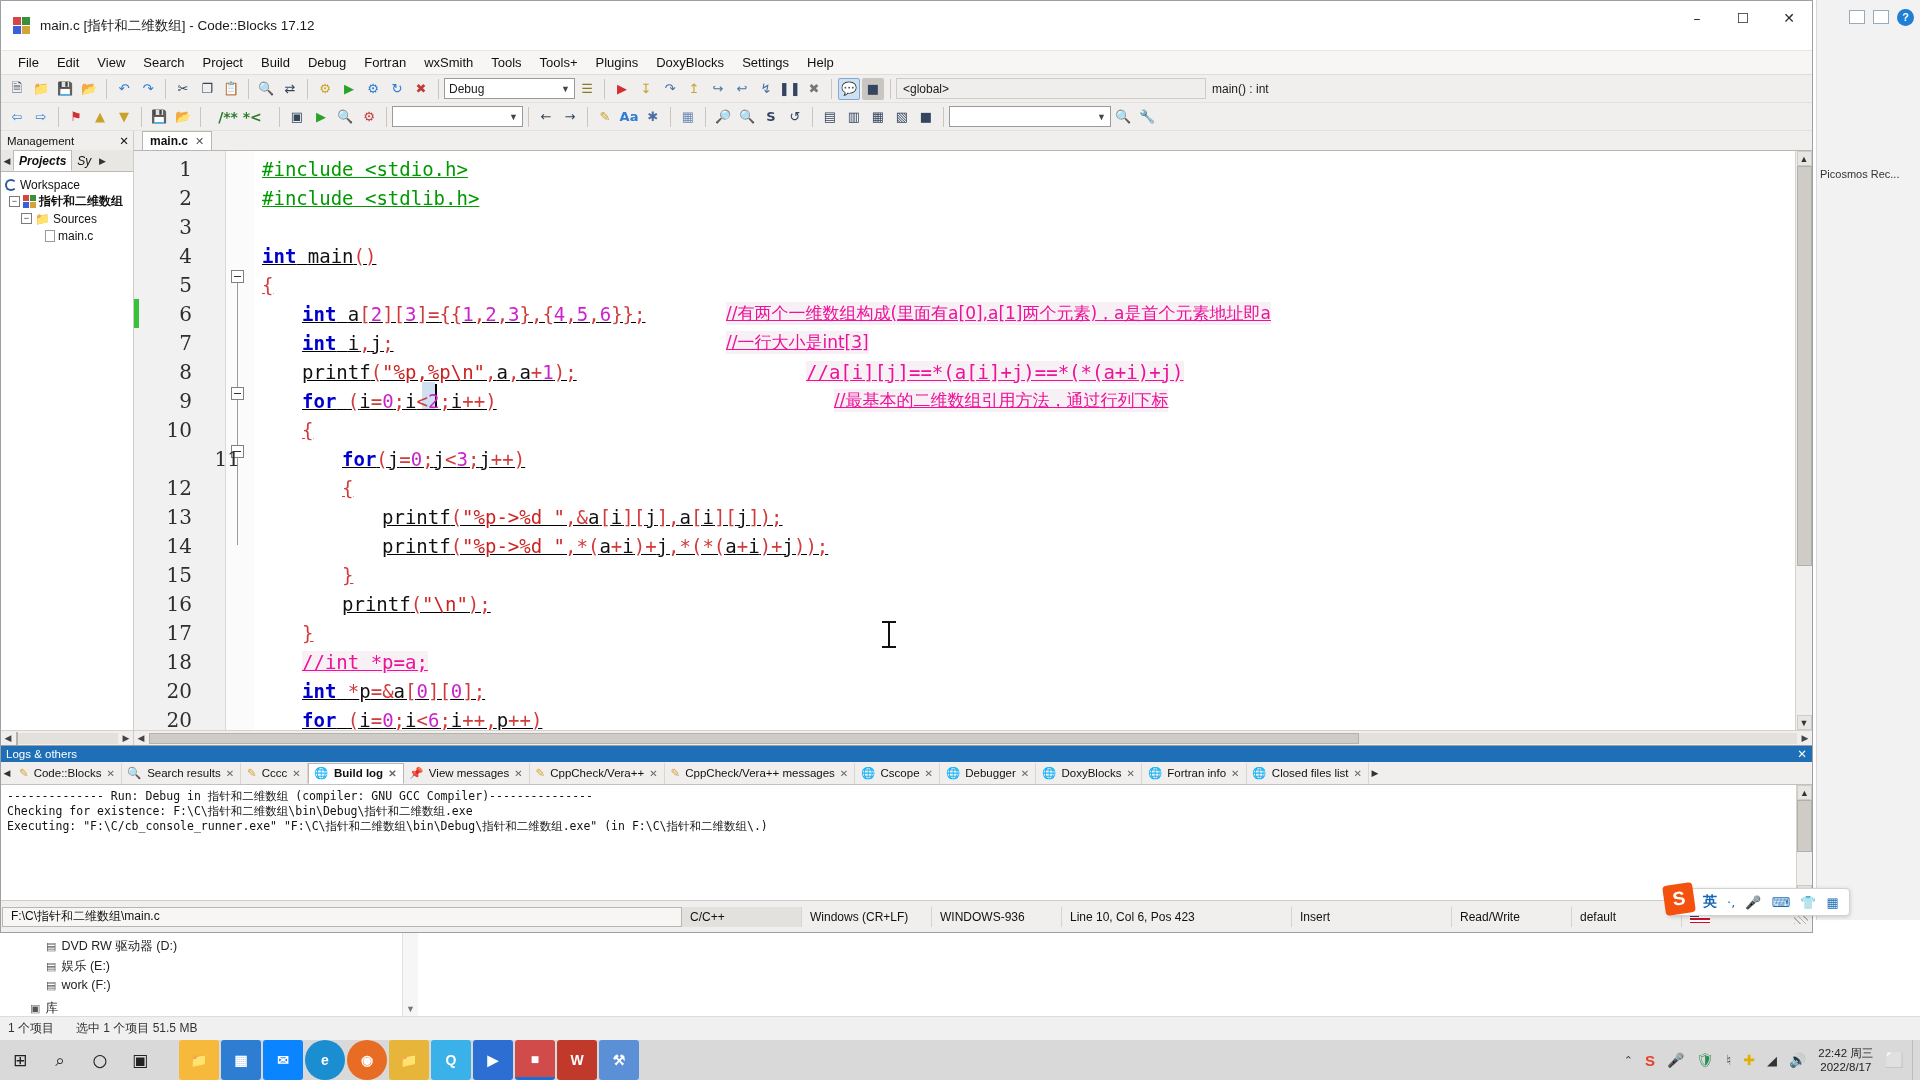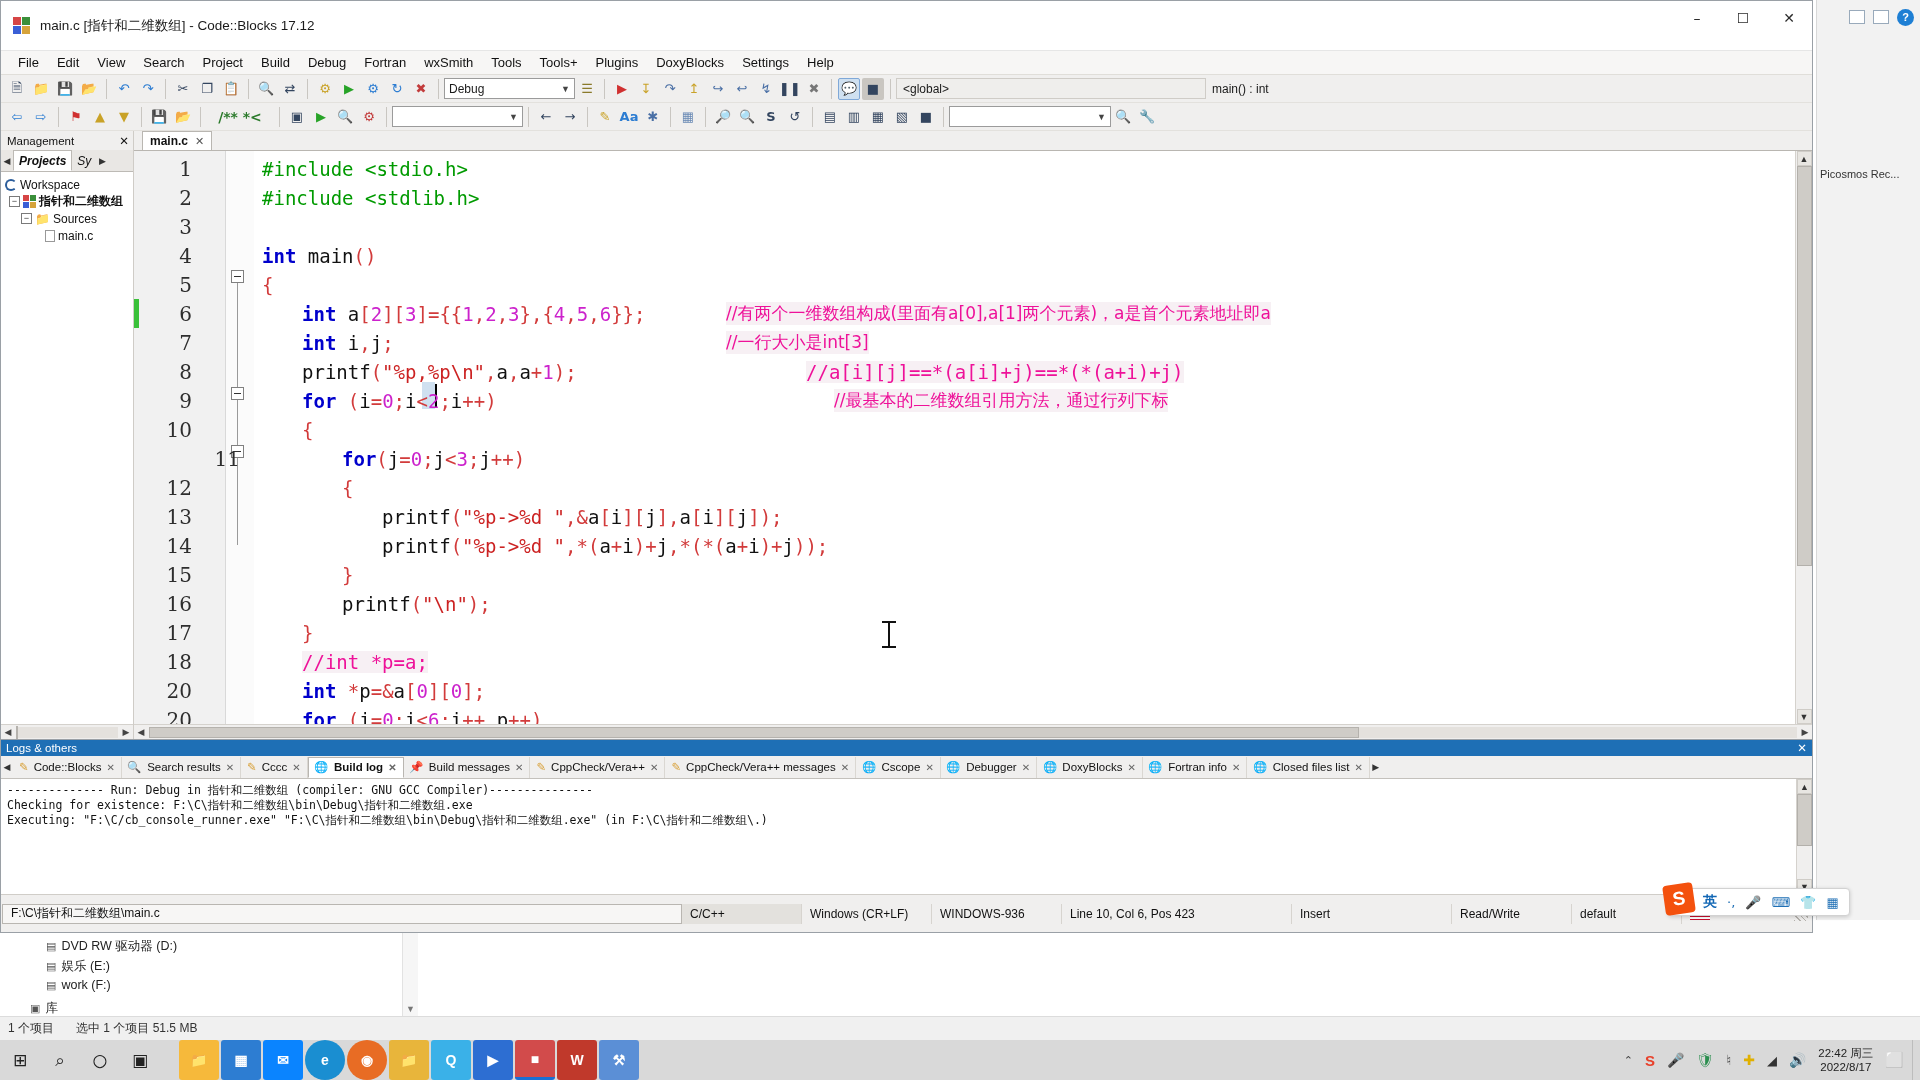--- a/index.html
+++ b/index.html
@@ -177,21 +177,21 @@
   }
   #fold-bg { position: absolute; left: 92px; top: 0; width: 28px; height: 100%; background: #fbfbfb; }
   .change-bar { position: absolute; left: 0; width: 5px; background: #3ac13a; }
   .fold-box {
     position: absolute; width: 13px; height: 13px; border: 1px solid #808080; background: #fff;
   }
   .fold-box::before {
     content: ""; position: absolute; left: 2px; top: 5px; width: 7px; height: 1px; background: #333;
   }
   .fold-line { position: absolute; width: 1px; background: #9a9a9a; }
-  .code-text { position: absolute; left: 128px; }
+  .code-text { position: absolute; left: 128px; text-decoration: underline; }
   .tok-pre { color: #009a00; }
   .tok-kw { color: #0000cc; font-weight: bold; }
   .tok-id { color: #111111; }
   .tok-num { color: #cc22cc; }
   .tok-str { color: #cc2222; }
   .tok-punc-red { color: #d23b3b; }
   .tok-cmt { color: #ee1199; }
   .cmt-hl { background: #f7f0f4; }
   .sel-block { background: #cfe0f0; }
   .caret-bar {
@@ -231,21 +231,21 @@
   #log-content {
     flex: 1; background: #ffffff; padding: 4px 6px; overflow: hidden;
     font-family: "DejaVu Sans Mono", monospace; font-size: 11.5px; color: #111; line-height: 15px;
   }
   .log-err { background: #ff0000; color: #ffffff; display: inline-block; }
   #log-vscroll { width: 16px; background: #f0efee; border-left: 1px solid #d5d2cd;
     display: flex; flex-direction: column; align-items: center; }
 
   
   #cb-statusbar {
-    height: 38px; background: #f0efee; border-top: 1px solid #d0cdc8;
+    height: 32px; background: #f0efee; border-top: 1px solid #d0cdc8;
     display: flex; align-items: center; font-size: 12px; color: #111;
   }
   .sb-cell { height: 20px; display: flex; align-items: center; padding: 0 8px;
     border-right: 1px solid #d7d4cf; white-space: nowrap; }
   .sb-cell.path { width: 680px; border: 1px solid #b9b6b1; background: #f7f6f5; margin-left: 1px; }
   #sb-flag { width: 20px; height: 13px; background: linear-gradient(
       to bottom, #c8102e 0 2px, #fff 2px 4px, #c8102e 4px 6px, #fff 6px 8px,
       #c8102e 8px 10px, #fff 10px 12px, #c8102e 12px 13px); position: relative; }
   #sb-flag::before { content:""; position:absolute; left:0; top:0; width:9px; height:7px; background:#3c3b6e; }
   #sb-grip { width: 14px; height: 14px; margin-left: 4px;
@@ -660,21 +660,21 @@
         <span>Cccc</span>
         <span class="lclose">✕</span>
       </div>
       <div class="ltab active">
         <span style="color:#2d7dd2">🌐</span>
         <span>Build log</span>
         <span class="lclose">✕</span>
       </div>
       <div class="ltab">
         <span style="color:#c23b3b">📌</span>
-        <span>Build messages</span>
+        <span>View messages</span>
         <span class="lclose">✕</span>
       </div>
       <div class="ltab">
         <span style="color:#d8a13a">✎</span>
         <span>CppCheck/Vera++</span>
         <span class="lclose">✕</span>
       </div>
       <div class="ltab">
         <span style="color:#d8a13a">✎</span>
         <span>CppCheck/Vera++ messages</span>

